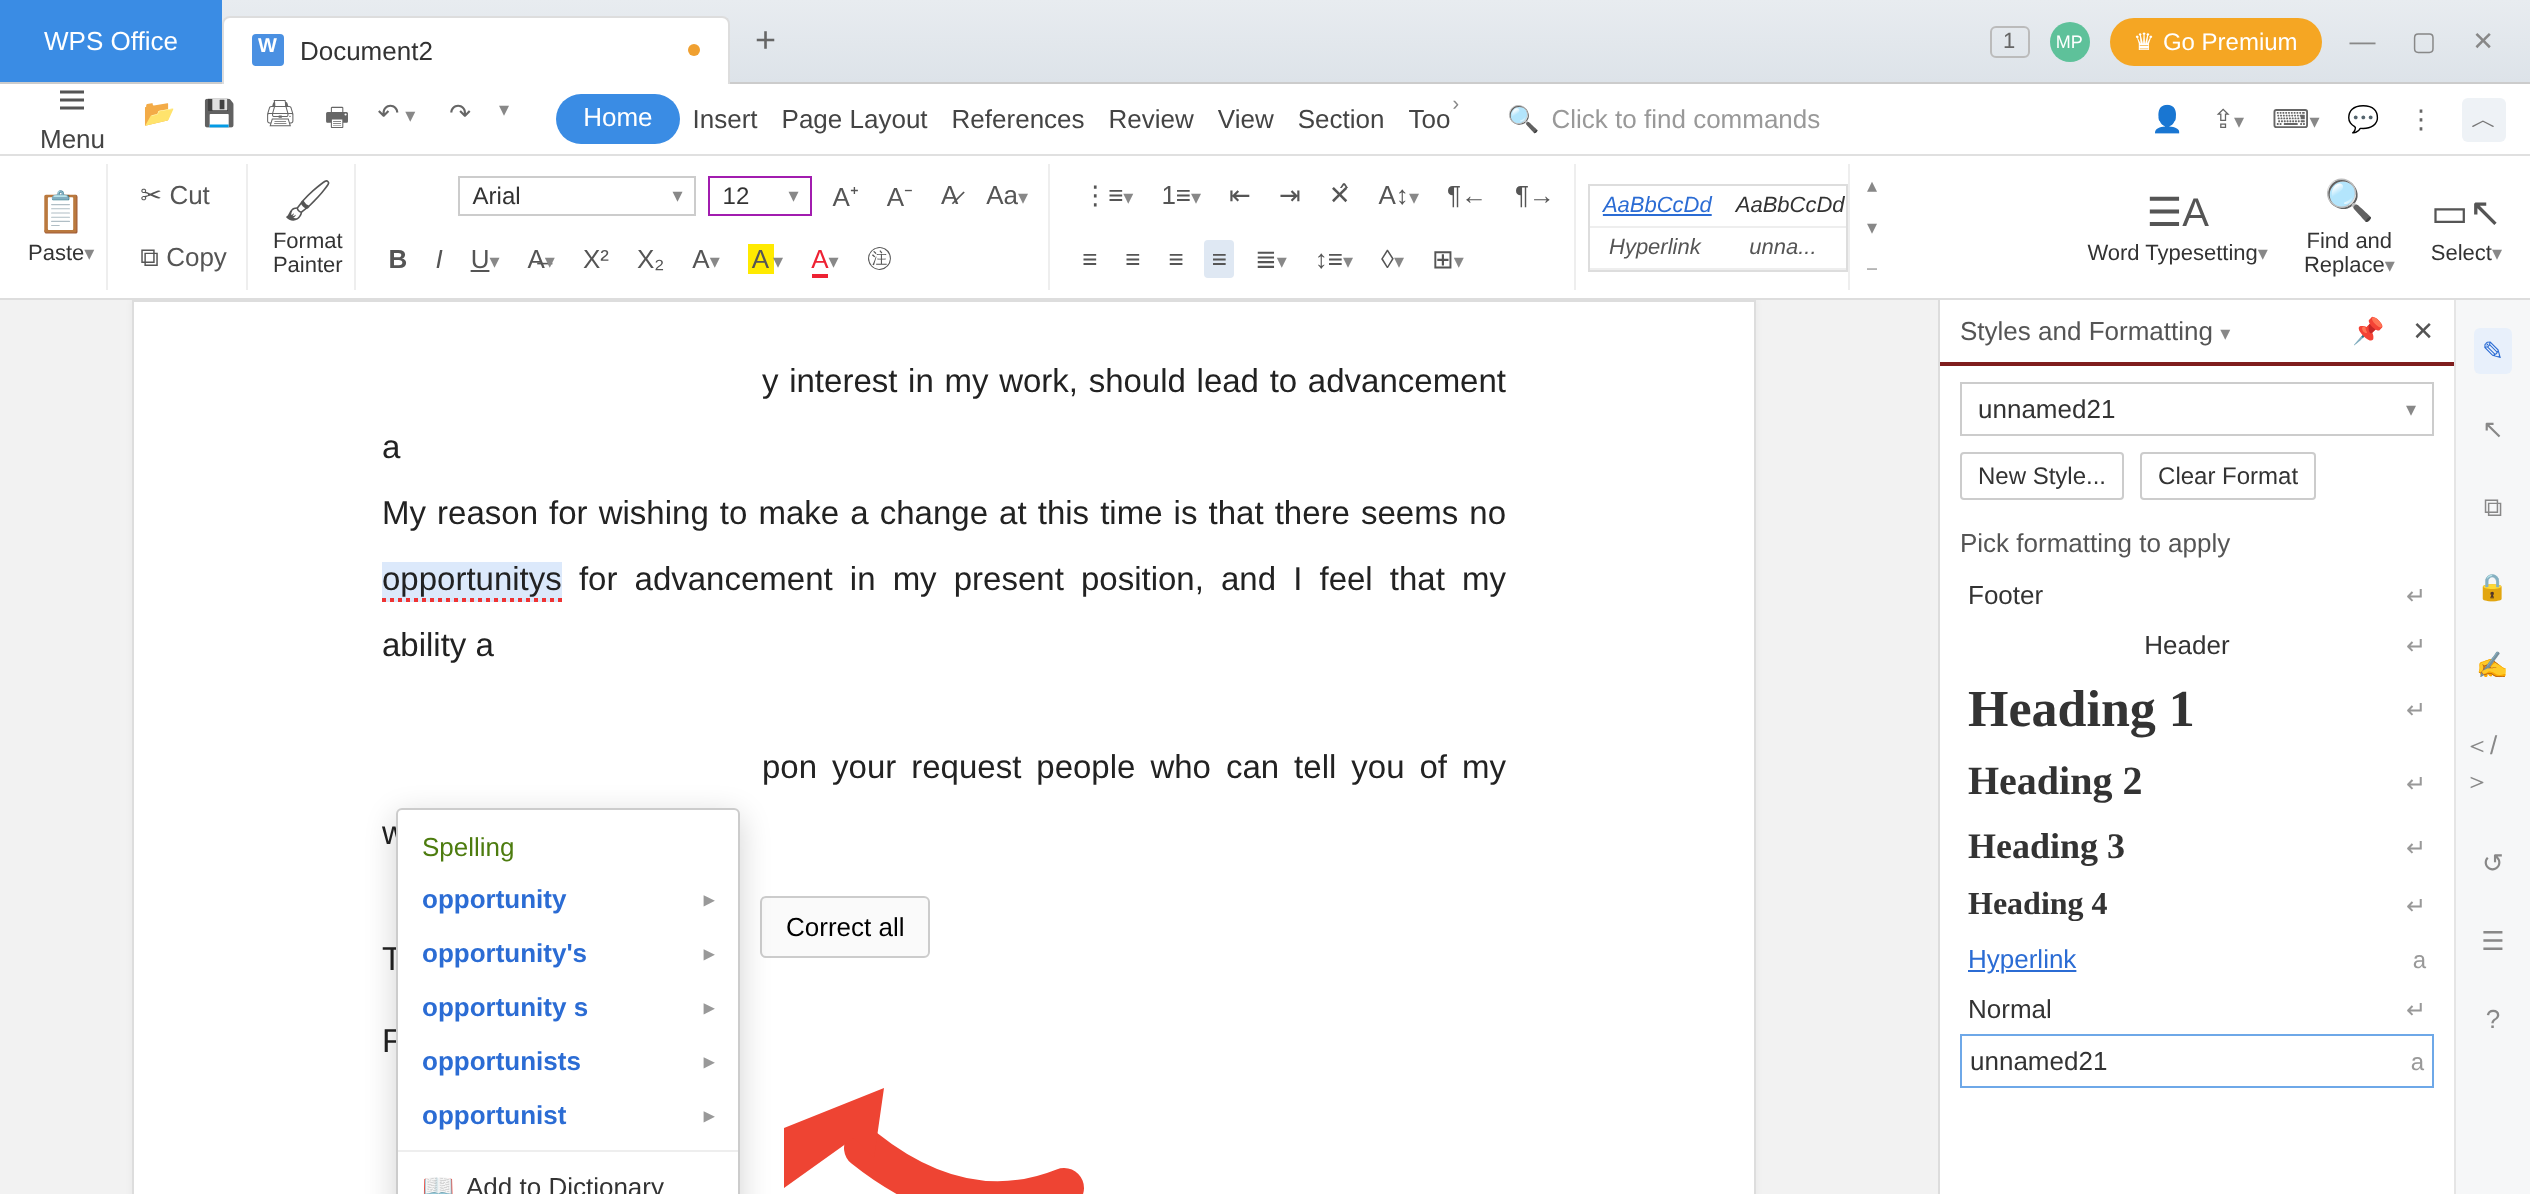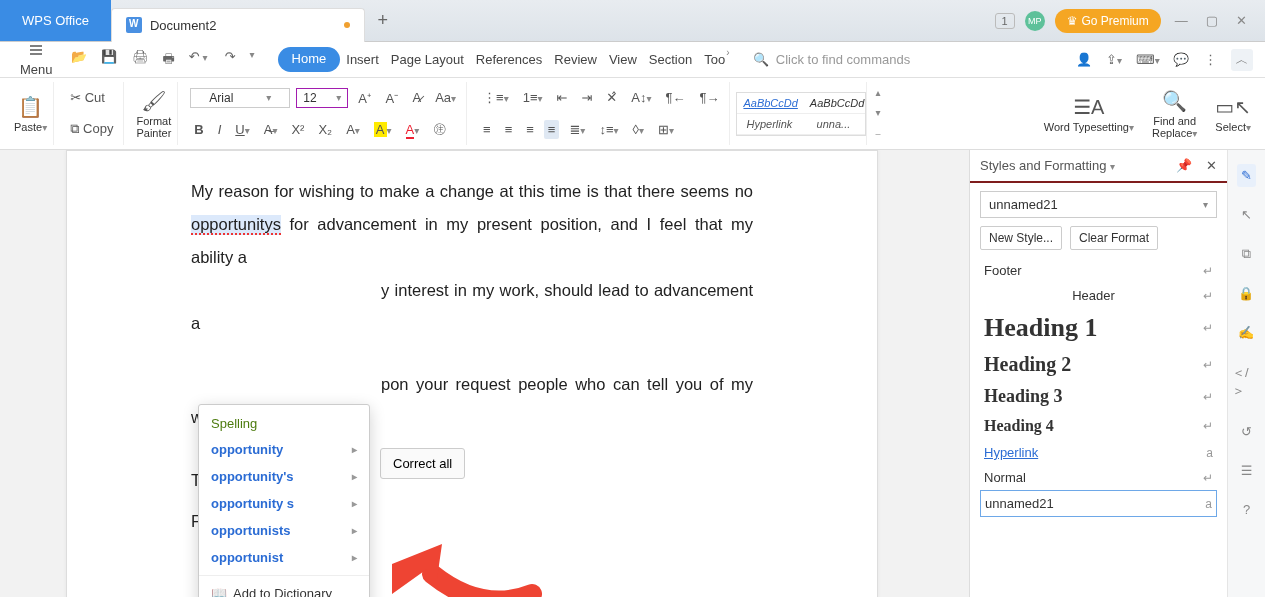--- a/index.html
+++ b/index.html
@@ -32,21 +32,21 @@
 .menu-right { margin-left: auto; display: flex; gap: 14px; color:#666; align-items:center;}
 .collapse-caret{width:22px;height:22px;background:#eef2f6;border-radius:3px;display:flex;align-items:center;justify-content:center;color:#777;}
 
 
 .ribbon { display: flex; align-items: stretch; height: 72px; background: #fff; border-bottom: 1px solid #ddd; padding: 4px 8px; gap: 6px; }
 .ribbon-group { display: flex; flex-direction: column; justify-content: space-around; padding: 0 6px; border-right: 1px solid #eee; }
 .ribbon-group.big { flex-direction: column; align-items: center; justify-content: center; font-size: 11px; text-align:center; gap:2px;}
 .big-icn{font-size:20px;color:#555;}
 .mini-row { display: flex; gap: 6px; align-items: center; }
 .mini { padding: 2px 4px; cursor: pointer; color:#555; font-size:13px;}
-.font-name{border:1px solid #ccc;padding:2px 18px;width:100px;display:flex;justify-content:space-between;align-items:center;font-size:12px;}
+.font-name{border:1px solid #ccc;padding:2px 6px;width:119px;display:flex;justify-content:space-between;align-items:center;font-size:12px;margin-left:39px;}
 .font-size{border:1px solid #a21caf;padding:2px 6px;width:52px;display:flex;justify-content:space-between;align-items:center;font-size:12px;}
 .styles-box{border:1px solid #ddd;display:flex;flex-direction:column;width:130px;font-size:11px;}
 .styles-box-row{display:flex;border-bottom:1px solid #eee;}
 .style-sample{flex:1;padding:4px 6px;text-align:center;}
 .style-sample.link{color:#2b6cd4;text-decoration:underline;}
 .styles-box-row.labels .style-sample{font-size:11px;color:#555;}
 .ribbon-right{margin-left:auto;display:flex;gap:6px;}
 .underline-a{color:#e23;border-bottom:2px solid #e23;}
 .hl-a{background:#ffea00;padding:0 2px;}
 
@@ -263,24 +263,24 @@
   </div>
 </div>
 
 <div class="work-area">
   <div class="doc-pane">
     <div class="drag-wrap">
         <span class="drag-handle">⋮⋮⋮</span>
       </div>
     <span class="margin-icn">🗎<span class="chev">▾</span></span>
     <div class="page">
+      <p style="text-indent:190px;"><span>y interest in my work, should lead to advancement a</span></p>
       <p>
         <span>My reason for wishing to make a change at this time is that there seems no </span><span class="misspell">opportunitys</span><span> for advancement in my present position, and I feel that my ability a</span>
       </p>
-      <p style="text-indent:190px;"><span>y interest in my work, should lead to advancement a</span></p>
       <p style="text-indent:190px;margin-top:28px;"><span>pon your request people who can tell you of my work a</span></p>
       <p style="margin-top:30px;"><span>T</span></p>
       <p style="margin-top:8px;"><span>F</span></p>
     </div>
     <button class="rev-btn">Correct all</button>
 
     <div class="ctx">
       <div class="ctx-header">Spelling</div>
       <div class="ctx-item sug">
           <span>opportunity</span>
@@ -324,20 +324,21 @@
       </span>
     </div>
     <div class="sp-sel">
         <span>unnamed21</span>
         <span class="chev">▾</span>
       </div>
     <div class="sp-btns">
       <span class="sp-btn">New Style...</span>
       <span class="sp-btn">Clear Format</span>
     </div>
+    <div class="sp-pick">Pick formatting to apply</div>
     <div class="sp-list">
       <div class="sp-row">
           <span>Footer</span>
           <span class="sp-mark">↵</span>
         </div>
       <div class="sp-row">
           <span class="header-c">Header</span>
           <span class="sp-mark">↵</span>
         </div>
       <div class="sp-row">

